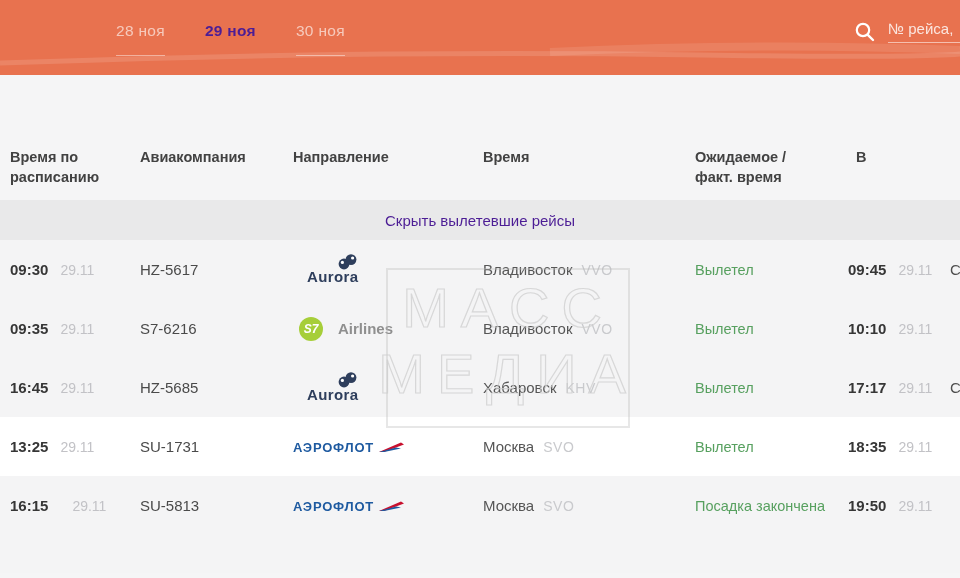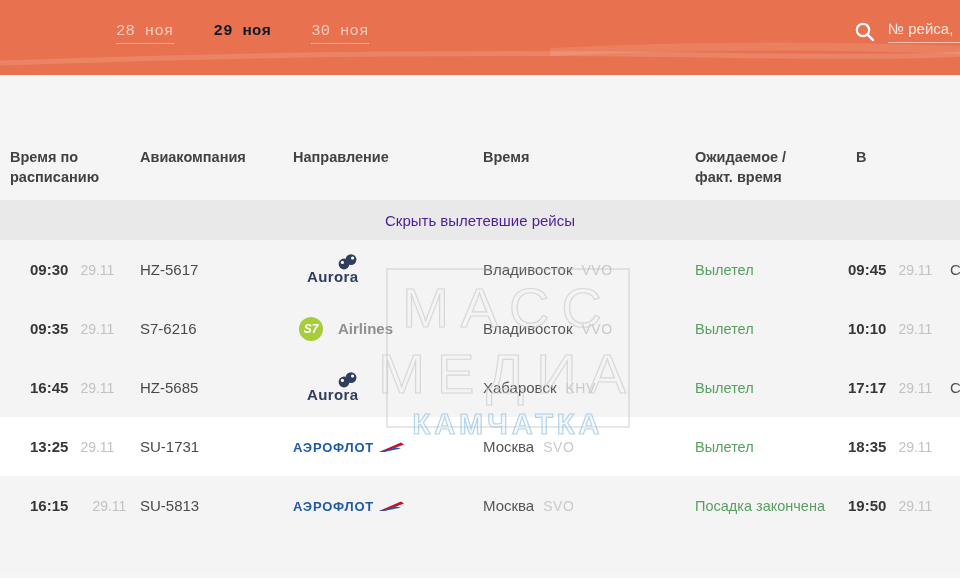--- a/index.html
+++ b/index.html
@@ -5,22 +5,22 @@
   * { margin:0; padding:0; box-sizing:border-box; }
   html,body { width:960px; height:578px; }
   body { font-family:"Liberation Sans", sans-serif; background:#fff; }
   .app { position:relative; width:960px; height:578px; overflow:hidden; background:#f5f5f6; }
 
   
   .topbar { position:relative; height:75px; background:#e8724f; overflow:hidden; }
   .swoosh { position:absolute; left:0; top:0; width:960px; height:75px; pointer-events:none; }
   .tabs { position:absolute; left:116px; top:22px; display:flex; gap:40px; }
   .tab { font-size:15.5px; color:rgba(255,255,255,.62); text-decoration:none; cursor:pointer;
-         padding-bottom:3px; border-bottom:1px solid rgba(255,255,255,.45); letter-spacing:.3px;font-family:Liberation Mono, monospace; }
-  .tab.active { color:#0f172a; font-weight:bold; border-bottom-color:transparent; }
+         padding-bottom:15px; border-bottom:1px solid rgba(255,255,255,.45); letter-spacing:.3px; }
+  .tab.active { color:#4c1d95; font-weight:bold; border-bottom-color:transparent; }
   .search { position:absolute; right:0; top:20px; display:flex; align-items:center; }
   .search svg { margin-right:12px; }
   .search input { width:72px; background:transparent; border:none; outline:none;
                   border-bottom:1px solid rgba(255,255,255,.55); color:#fff;
                   font-size:15px; padding-bottom:5px; font-family:"Liberation Sans",sans-serif; }
   .search input::placeholder { color:rgba(255,255,255,.82); }
 
   
   .grid { display:grid; grid-template-columns:140px 153px 190px 212px 153px 94px 18px; align-items:center; }
   .colheaders { margin-top:59px; height:66px; align-items:start; padding-top:14px; }
@@ -29,21 +29,21 @@
   .h.h-exp { width:94px; }
   .h.h-extra { padding-left:8px; }
 
   .hide-bar { height:40px; background:#e9e9ea; display:flex; align-items:center; justify-content:center;
               cursor:pointer; }
   .hide-bar span { font-size:15px; color:#4c1d95; }
 
   .row { height:59px; background:#f4f4f5; }
   .row.row--white { background:#ffffff; }
   .cell { font-size:15px; color:#4a4a4a; }
-  .c-time { padding-left:10px; display:flex; gap:12px; align-items:baseline;margin-left:20px; }
+  .c-time { padding-left:10px; display:flex; gap:12px; align-items:baseline; }
   .t { color:#363636; font-weight:bold; font-size:15px; }
   .d { color:#c2c2c6; font-size:14px; }
   .c-dir { display:flex; gap:9px; align-items:baseline; }
   .city { color:#565656; }
   .code { color:#c9cacd; font-size:14px; letter-spacing:.5px; }
   .c-status { color:#57a05f; font-size:14.5px; }
   .c-exp { display:flex; gap:12px; align-items:baseline; }
   .c-extra { padding-left:8px; color:#4f4f4f; }
 
   
@@ -244,16 +244,15 @@
         <span class="d">29.11</span>
       </div>
       <div class="cell c-extra"></div>
     </div>
 
   </div>
 
   <div class="watermark">
     <div class="wm-big wm-1">МАСС</div>
     <div class="wm-big wm-2">МЕДИА</div>
-    <div class="wm-3">КАМЧАТКА</div>
   </div>
 
 </div>
 
 </body></html>

